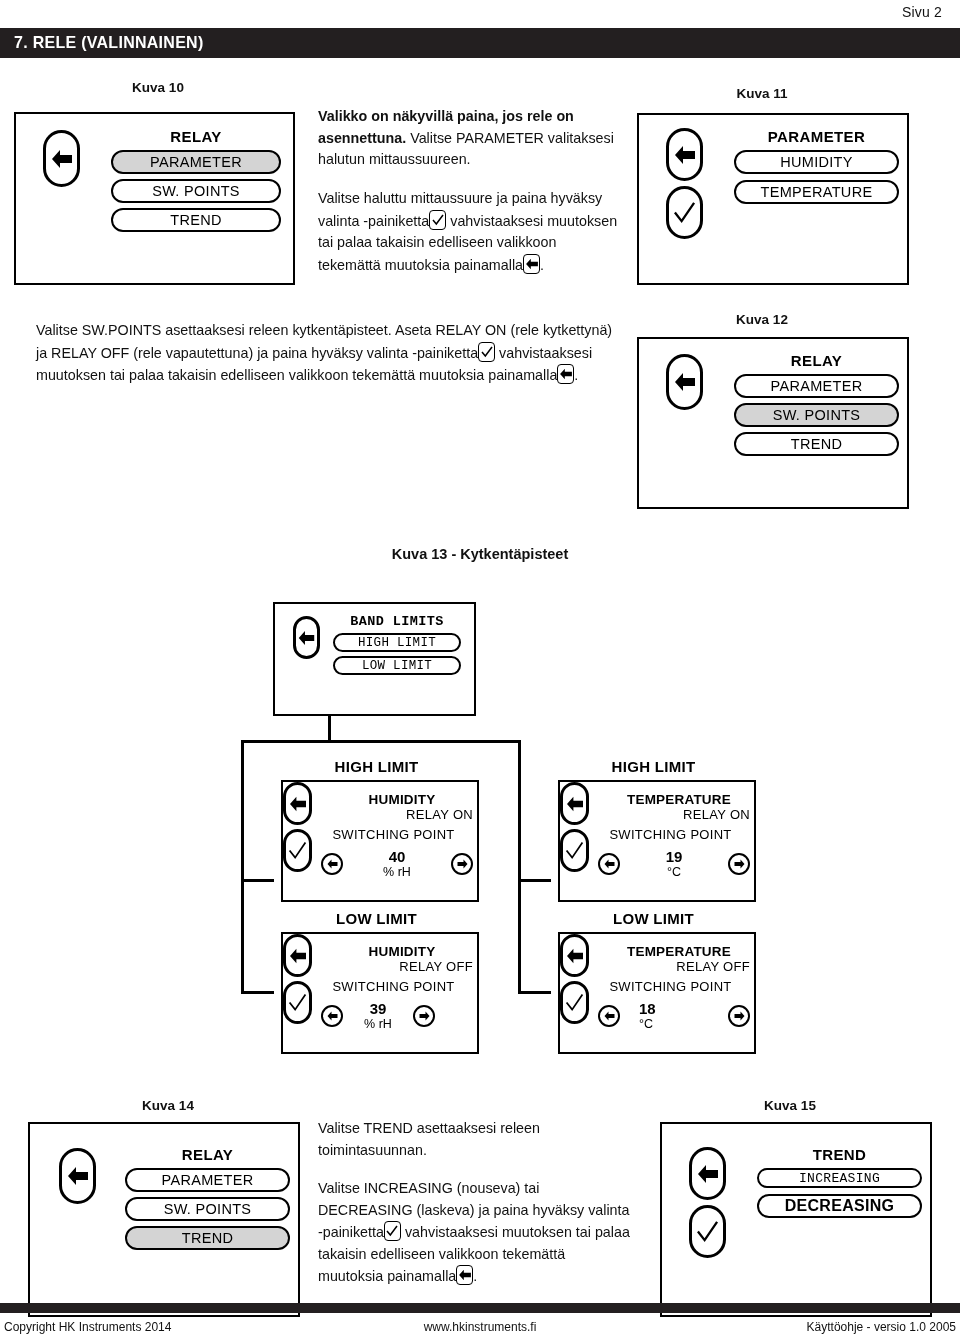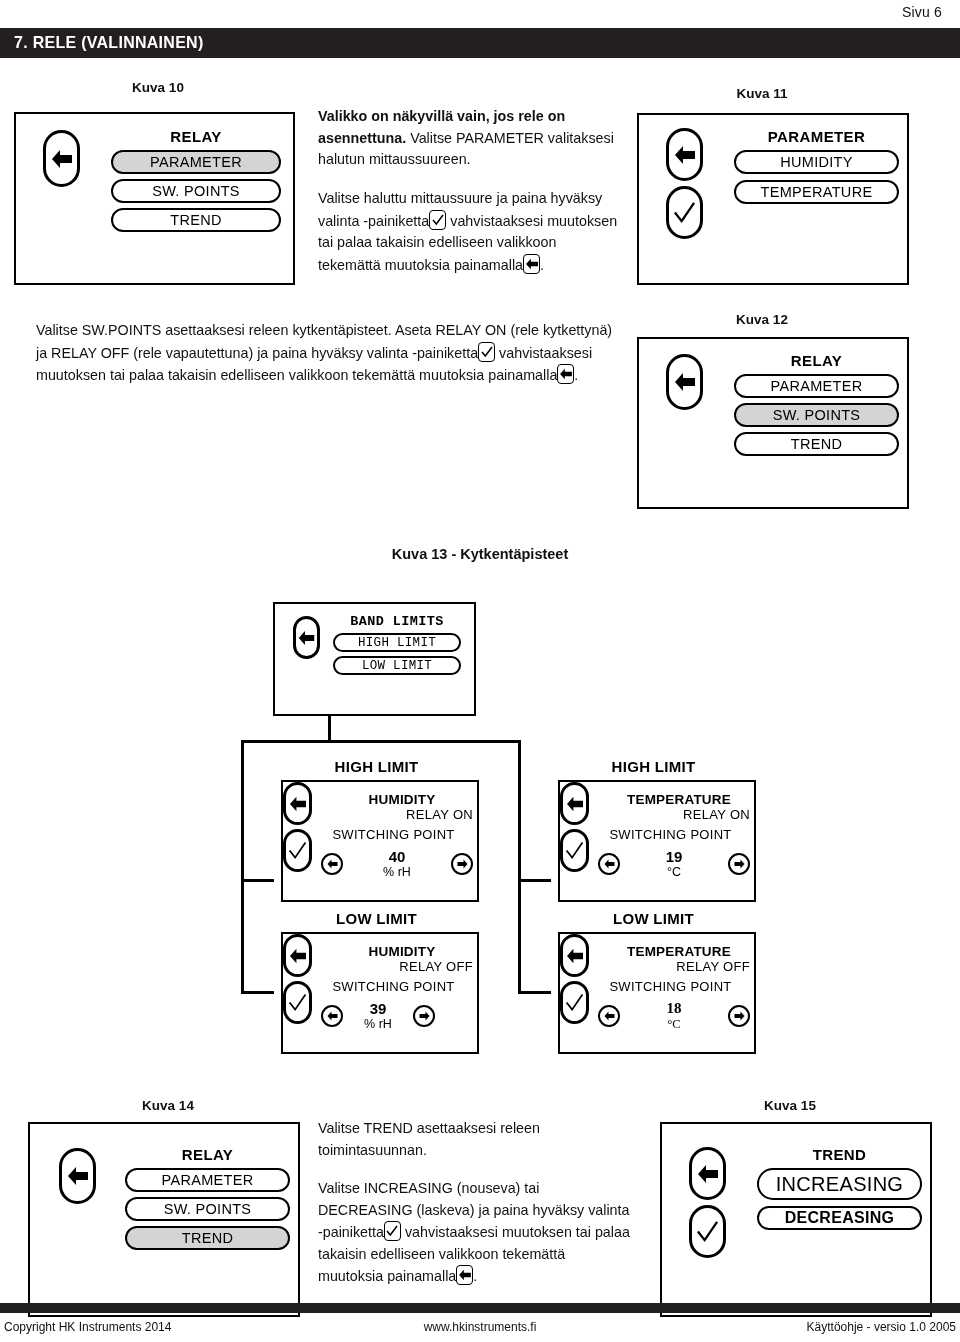--- a/index.html
+++ b/index.html
@@ -123,21 +123,21 @@
   .sp-state { font-size:13px; letter-spacing:0.3px;text-align:right; }
   .sp-sw { font-size:13px; letter-spacing:0.3px; }
   .sp-val { font-weight:bold; font-size:15px; }
   .sp-unit { font-size:12.5px; }
   .rkey { border:2.5px solid #000; border-radius:50%; width:22px;height:22px;
           display:flex;align-items:center;justify-content:center;background:#fff;}
 </style>
 </head>
 <body>
 
-<div class="page-num">Sivu 6</div>
+<div class="page-num">Sivu 2</div>
 <div class="section-bar">
   <div class="title">7. RELE (VALINNAINEN)</div>
 </div>
 
 <div class="caption" style="left:48px; top:80px; width:220px;">Kuva 10</div>
 
 <div class="screen" style="left:14px; top:112px; width:281px; height:173px;">
   <div class="key" style="position:absolute; left:27px; top:16px; width:37px; height:57px;">
     <svg width="22" height="20" viewBox="0 0 22 20">
       <path d="M9 1 L1 10 L9 19 L9 14 L21 14 L21 6 L9 6 Z" fill="#000"></path>
@@ -145,21 +145,21 @@
   </div>
   <div class="menu" style="left:95px; top:14px; width:170px;">
     <div class="menu-title" style="font-size:15px; margin-bottom:5px;">RELAY</div>
     <div class="mi sel" style="height:24px; font-size:14.5px; margin-bottom:5px;">PARAMETER</div>
     <div class="mi" style="height:24px; font-size:14.5px; margin-bottom:5px;">SW. POINTS</div>
     <div class="mi" style="height:24px; font-size:14.5px;">TREND</div>
   </div>
 </div>
 
 <div class="para" style="left:318px; top:106px; width:300px;">
-  <b>Valikko on näkyvillä vain, jos rele on asennettuna.</b><span> Valitse PARAMETER valitaksesi halutun mittaussuureen.</span>
+  <b>Valikko on näkyvillä paina, jos rele on asennettuna.</b><span> Valitse PARAMETER valitaksesi halutun mittaussuureen.</span>
 </div>
 
 <div class="para" style="left:318px; top:188px; width:305px;">
   <span>Valitse haluttu mittaussuure ja paina hyväksy valinta -painiketta</span><span class="inline-key"><svg width="12" height="12" viewBox="0 0 12 12">
         <path d="M1 6 L4.3 10 L11 1" fill="none" stroke="#000" stroke-width="1.5"></path>
       </svg></span>
   <span>vahvistaaksesi muutoksen tai palaa takaisin edelliseen valikkoon tekemättä muutoksia painamalla</span><span class="inline-key"><svg width="13" height="12" viewBox="0 0 22 20">
         <path d="M9 1 L1 10 L9 19 L9 14 L21 14 L21 6 L9 6 Z" fill="#000"></path>
       </svg></span><span>.</span>
 </div>
@@ -368,21 +368,21 @@
     <div class="sp-name">TEMPERATURE</div>
     <div class="sp-state">RELAY OFF</div>
   </div>
   <div class="sp-txt sp-sw" style="left:28px; top:45px; width:165px;">SWITCHING POINT</div>
   <div style="position:absolute; left:38px; top:66px; width:152px; display:flex; align-items:center; justify-content:space-between;">
     <div class="rkey">
         <svg width="11" height="10" viewBox="0 0 22 20">
           <path d="M9 1 L1 10 L9 19 L9 14 L21 14 L21 6 L9 6 Z" fill="#000"></path>
         </svg>
       </div>
-    <div style="text-align:center; width:70px;font-family:Liberation Serif, serif;">
+    <div style="text-align:left; width:70px;">
       <div class="sp-val">18</div>
       <div class="sp-unit">°C</div>
     </div>
     <div class="rkey">
         <svg width="11" height="10" viewBox="0 0 22 20">
           <path d="M13 1 L21 10 L13 19 L13 14 L1 14 L1 6 L13 6 Z" fill="#000"></path>
         </svg>
       </div>
   </div>
 </div>
@@ -424,21 +424,21 @@
       </svg>
     </div>
     <div class="key" style="width:37px; height:53px;">
       <svg width="23" height="23" viewBox="0 0 24 24">
         <path d="M2 12 L9 21 L22 2" fill="none" stroke="#000" stroke-width="2.4"></path>
       </svg>
     </div>
   </div>
   <div class="menu" style="left:95px; top:22px; width:165px;">
     <div class="menu-title" style="font-size:15px; margin-bottom:5px;">TREND</div>
-    <div class="mi" style="height:32px; font-size:20px; margin-bottom:6px;">INCREASING</div>
+    <div class="mi" style="height:20px; font-size:13px; margin-bottom:6px;font-family:Liberation Mono, monospace;">INCREASING</div>
     <div class="mi" style="height:24px; font-size:16px;font-weight:bold;">DECREASING</div>
   </div>
 </div>
 
 <div class="footer-rule"></div>
 <div class="footer">
   <span class="left">Copyright HK Instruments 2014</span>
   <span class="center">www.hkinstruments.fi</span>
   <span class="right">Käyttöohje - versio 1.0 2005</span>
 </div>

